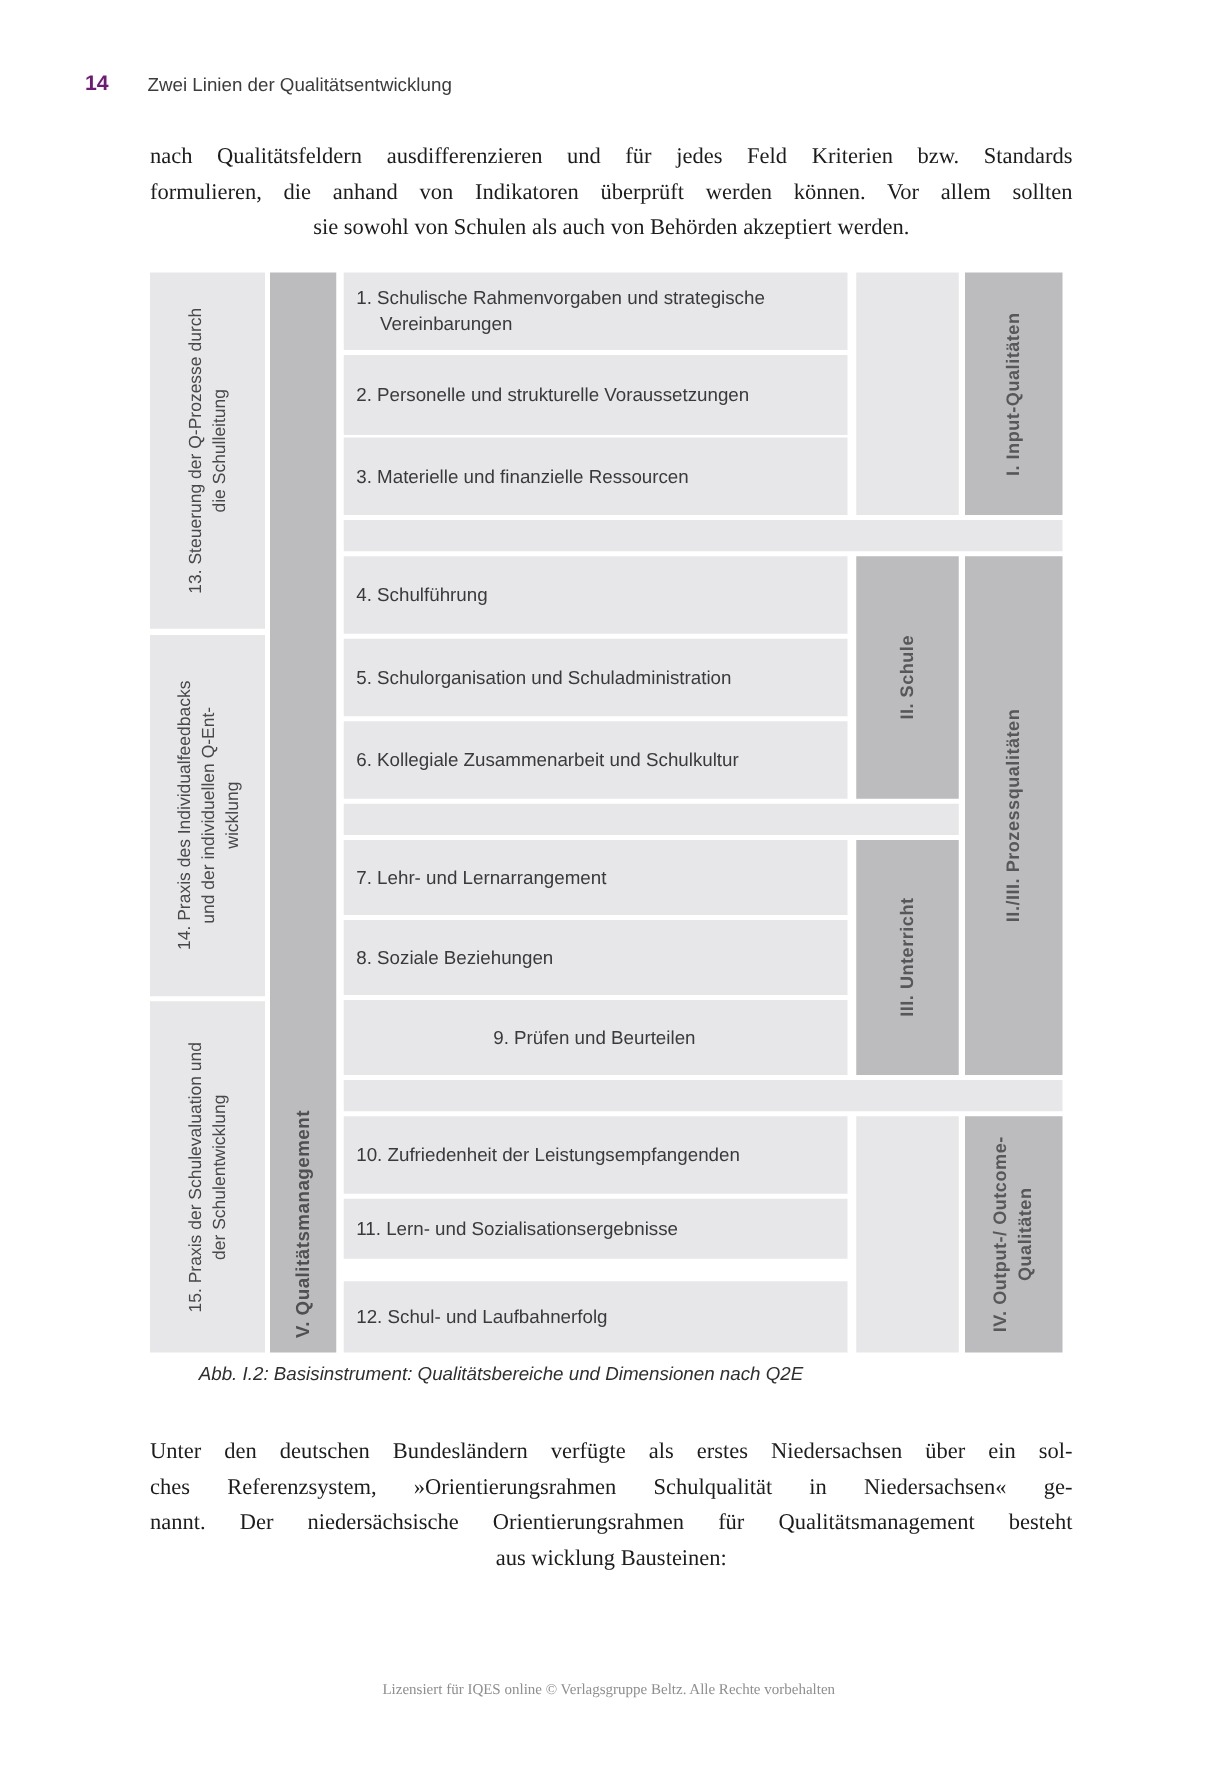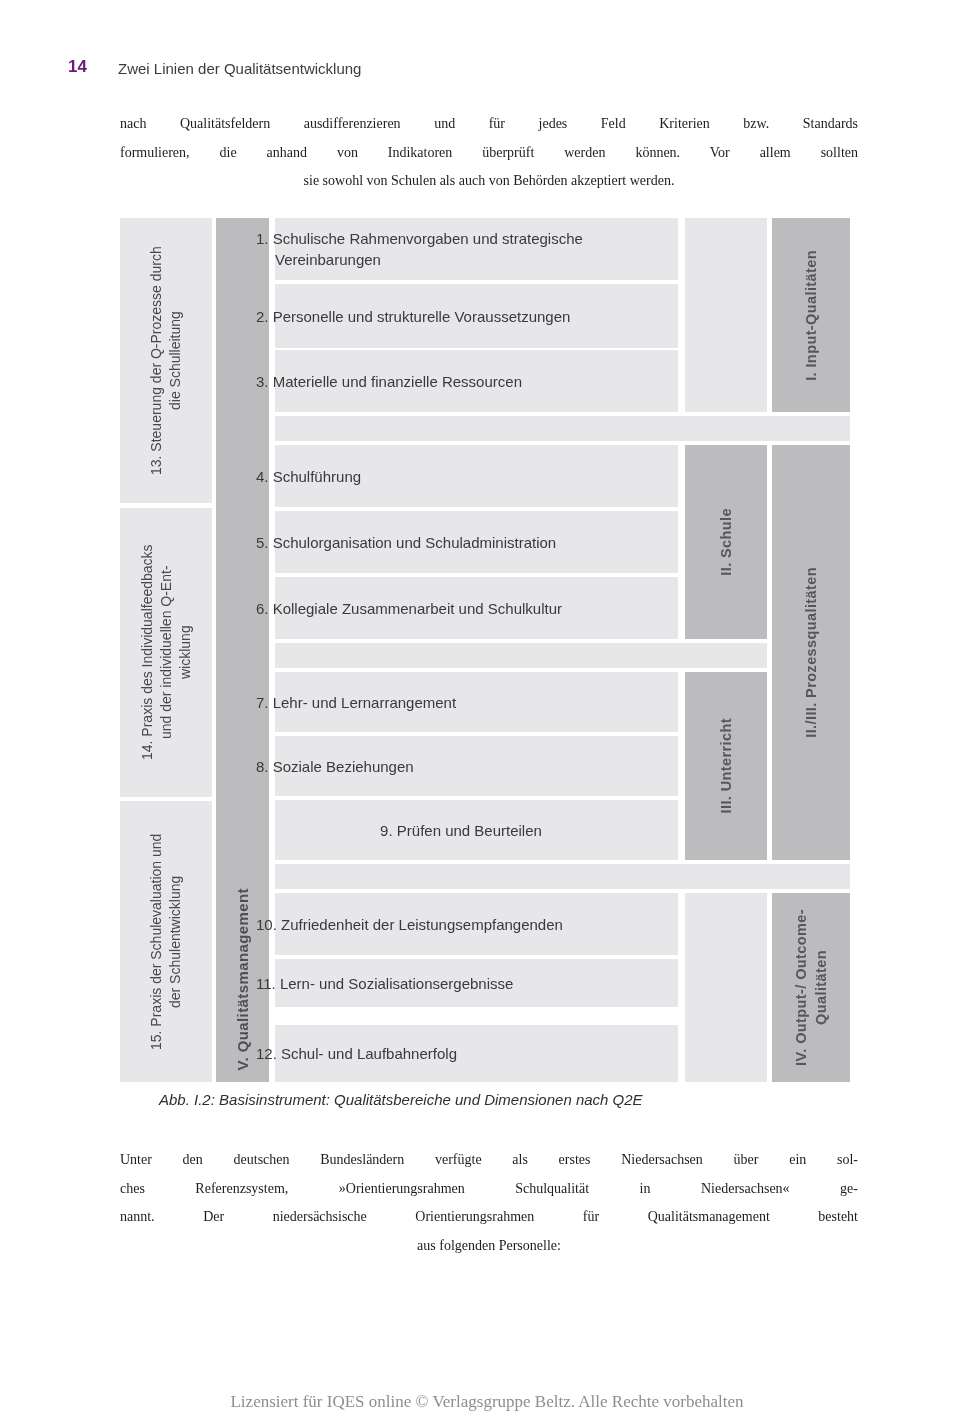--- a/index.html
+++ b/index.html
@@ -3,49 +3,49 @@
 <meta charset="utf-8">
 <style>
   html,body{margin:0;padding:0;background:#ffffff;}
   .page{position:relative;width:974px;height:1417px;background:#ffffff;overflow:hidden;
         font-family:"Liberation Sans",sans-serif;}
   
   .pagenum{position:absolute;left:68px;top:57px;font-size:17px;font-weight:bold;color:#701a75;}
   .htitle{position:absolute;left:118px;top:60px;font-size:15px;color:#3c3c3e;}
   
   .para{position:absolute;left:120px;width:738px;font-family:"Liberation Serif",serif;
-        font-size:14px;line-height:28.5px;color:#1c1c1c;}
+        font-size:18px;line-height:28.5px;color:#1c1c1c;}
   .p1{top:110px;}
   .p2{top:1146px;}
   .jline{text-align:justify;text-align-last:justify;white-space:normal;}
   .lline{text-align:center;}
   
   .diagram{position:absolute;left:120px;top:218px;width:730px;height:864px;}
   .cell{position:absolute;box-sizing:border-box;}
   .light{background:#e7e7e9;}
   .dark{background:#bcbcbe;}
   .rowbox{position:absolute;left:155px;width:403px;background:#e7e7e9;
           display:flex;align-items:center;box-sizing:border-box;}
   .rtext{font-size:15px;line-height:21px;color:#3a3a3c;
-         padding-right:12px;text-indent:-19px;}
+         padding-left:29px;padding-right:12px;text-indent:-19px;}
   .band{position:absolute;left:155px;background:#e7e7e9;}
   .labcell{display:flex;justify-content:center;align-items:stretch;}
   .vtext{writing-mode:vertical-rl;transform:rotate(180deg);text-align:center;}
   .vline{white-space:nowrap;}
   .proclab .vtext{font-size:14px;color:#48484a;}
   .proclab .vline{line-height:19px;}
   .dimlab{display:flex;justify-content:center;align-items:center;}
   .dimlab .vtext{font-size:14.5px;font-weight:bold;letter-spacing:0.4px;color:#57575a;}
   .dimlab .vline{line-height:20px;}
   .barcell{display:flex;justify-content:center;align-items:flex-end;padding-bottom:12px;}
   .barcell .vtext{font-size:15px;font-weight:bold;letter-spacing:0.4px;color:#505053;}
   
   .caption{position:absolute;left:119px;top:1091px;font-size:15px;font-style:italic;color:#2f2f31;margin-left:40px;}
   .license{position:absolute;left:0;top:1344px;width:974px;text-align:center;
-           font-family:"Liberation Serif",serif;font-size:17px;color:#8e8e90;margin-top:48px;}
+           font-family:"Liberation Serif",serif;font-size:12px;color:#8e8e90;}
 </style>
 </head>
 <body>
 
 <div class="page">
 
   <span class="pagenum">14</span>
   <span class="htitle">Zwei Linien der Qualitätsentwicklung</span>
 
   <div class="para p1">
@@ -148,18 +148,18 @@
     </div>
 
   </div>
 
   <div class="caption">Abb. I.2: Basisinstrument: Qualitätsbereiche und Dimensionen nach Q2E</div>
 
   <div class="para p2">
     <div class="jline">Unter den deutschen Bundesländern verfügte als erstes Niedersachsen über ein sol-</div>
     <div class="jline">ches Referenzsystem, »Orientierungsrahmen Schulqualität in Niedersachsen« ge-</div>
     <div class="jline">nannt. Der niedersächsische Orientierungsrahmen für Qualitätsmanagement besteht</div>
-    <div class="lline">aus folgenden Personelle:</div>
+    <div class="lline">aus wicklung Bausteinen:</div>
   </div>
 
   <div class="license">Lizensiert für IQES online © Verlagsgruppe Beltz. Alle Rechte vorbehalten</div>
 
 </div>
 
 </body></html>

